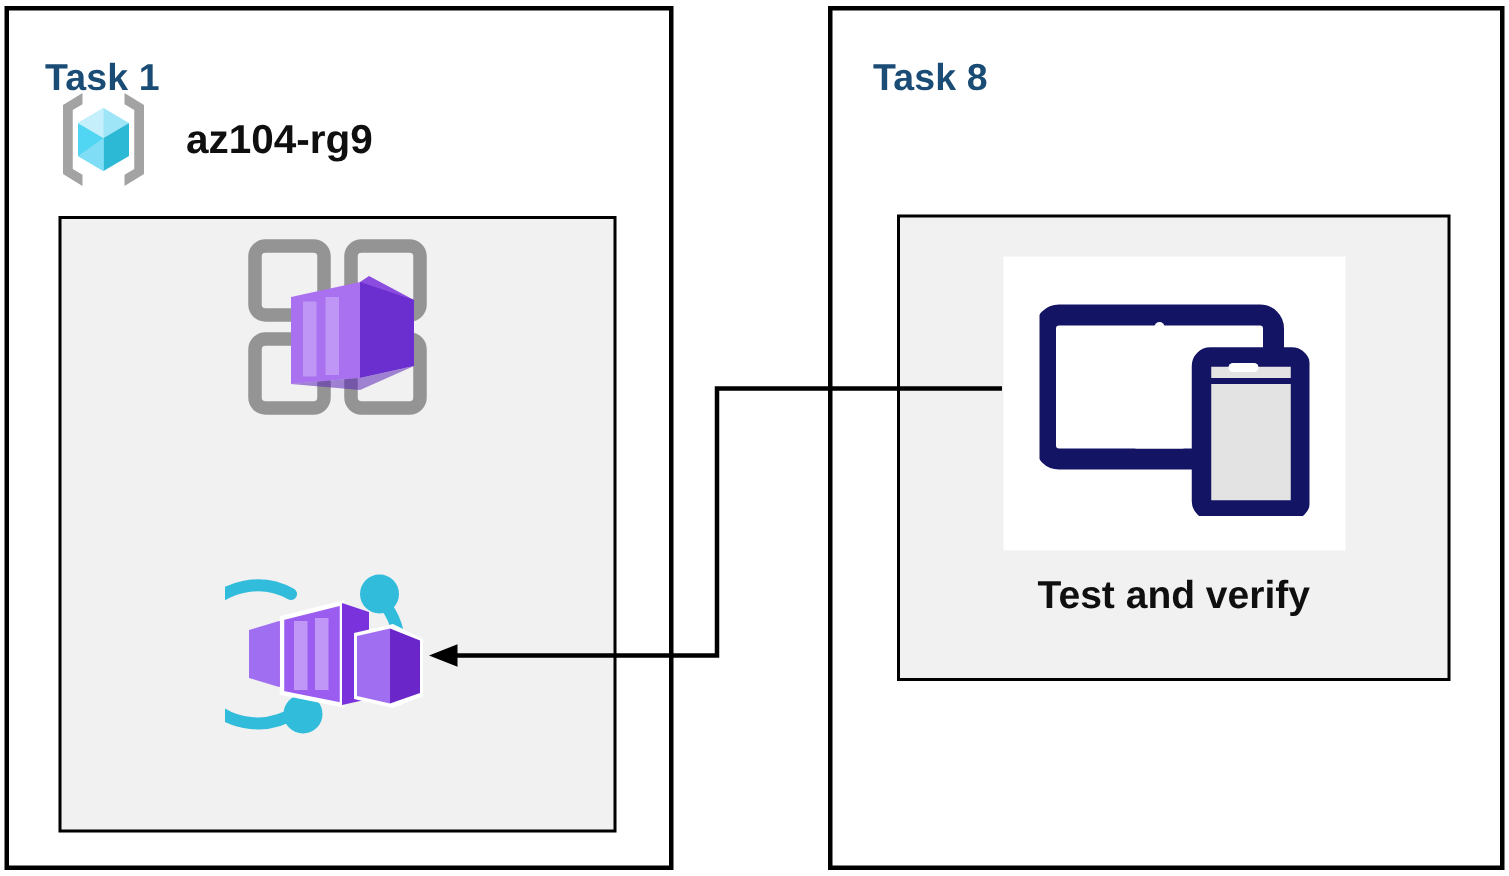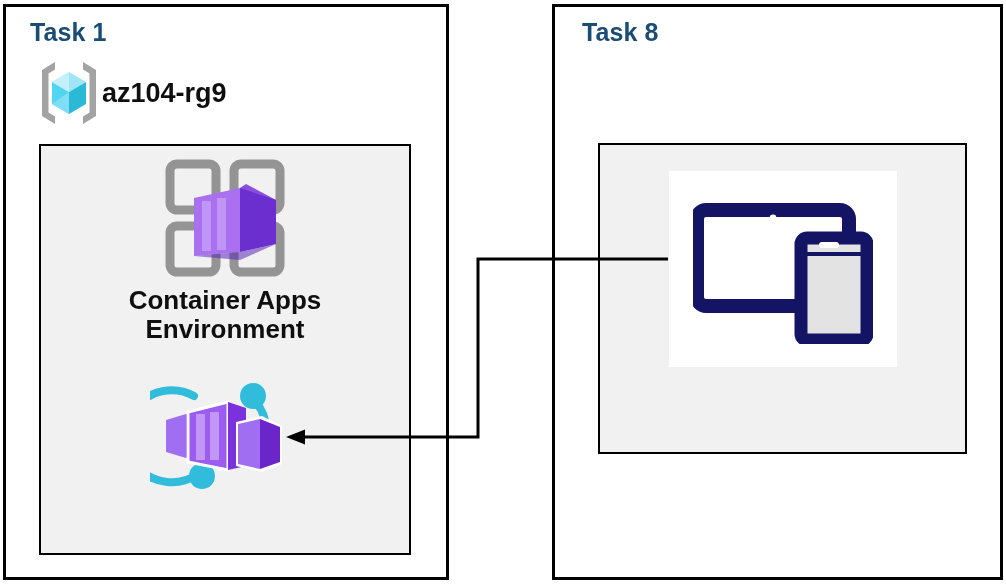--- a/index.html
+++ b/index.html
@@ -30,20 +30,21 @@
   #task1-frame { left: 3px;   top: 4px; width: 446px; height: 576px; }
   #task2-frame { left: 552px; top: 4px; width: 451px; height: 576px; }
 
   .task-title {
     position: absolute;
     font-size: 25px;
     font-weight: bold;
     color: #1a4c75;
     letter-spacing: 0.1px;
     white-space: nowrap;
+    margin-top: 20px;
   }
   #task1-title { left: 30px;  top: 18px; }
   #task2-title { left: 582px; top: 18px; }
 
   
   .inner-panel {
     position: absolute;
     background: #f1f1f1;
     border: 2px solid #000000;
     box-sizing: border-box;
@@ -51,20 +52,21 @@
   #task1-panel { left: 39px;  top: 144px; width: 372px; height: 411px; }
   #task2-panel { left: 598px; top: 143px; width: 369px; height: 311px; }
 
   
   #rg-row {
     position: absolute;
     left: 36px;
     top: 58px;
     display: flex;
     align-items: center;
+    gap: 22px;
   }
   #rg-label {
     font-size: 27px;
     font-weight: bold;
     color: #0f0f0f;
     white-space: nowrap;
   }
 
   
   .node {
@@ -176,22 +178,20 @@
             <rect x="55" y="42" width="9" height="52" fill="#c39cf6" opacity="0.85"></rect>
 
             <path d="M78 32 L84 28 L114 44 L78 52 Z" fill="#8b4ce0"></path>
 
             <path d="M78 32 L114 44 L114 88 L78 96 Z" fill="#6b2fd0"></path>
 
             <path d="M32 100 L78 96 L114 88 L78 104 Z" fill="#5a24b5" opacity="0.55"></path>
           </g>
         </svg>
       </span>
-      <div class="node-label">Container Apps
-Environment</div>
     </div>
 
     <div class="node" id="ca-node">
       <span>
         <svg width="150" height="120" viewBox="0 0 150 120">
 
           <path d="M44 22 A46 46 0 1 0 48 100" fill="none" stroke="#32bcdc" stroke-width="8" stroke-linecap="round"></path>
           <path d="M104 26 A46 46 0 0 1 116 62" fill="none" stroke="#32bcdc" stroke-width="8" stroke-linecap="round"></path>
           <circle cx="103" cy="22" r="13" fill="#32bcdc"></circle>
           <circle cx="52" cy="102" r="13" fill="#32bcdc"></circle>
@@ -225,20 +225,21 @@
             <rect x="4" y="16" width="152" height="96" rx="9" fill="#ffffff" stroke="#141464" stroke-width="14"></rect>
             <circle cx="80" cy="24" r="3.4" fill="#ffffff"></circle>
             <rect x="62" y="99" width="36" height="6" rx="3" fill="#ffffff"></rect>
 
             <rect x="108" y="44" width="66" height="102" rx="6" fill="#e3e3e3" stroke="#141464" stroke-width="13"></rect>
             <rect x="126" y="48" width="20" height="6" rx="3" fill="#ffffff"></rect>
             <rect x="114" y="58" width="54" height="4" fill="#141464"></rect>
           </svg>
         </span>
       </div>
+      <div id="test-label">Test and verify</div>
     </div>
   </div>
 
   <div id="connector">
     <svg width="1006" height="584" viewBox="0 0 1006 584">
       <g>
         <path d="M668 259 L478 259 L478 437 L303 437" fill="none" stroke="#000000" stroke-width="3"></path>
         <path d="M286 437 L305 429.5 L305 444.5 Z" fill="#000000"></path>
       </g>
     </svg>

